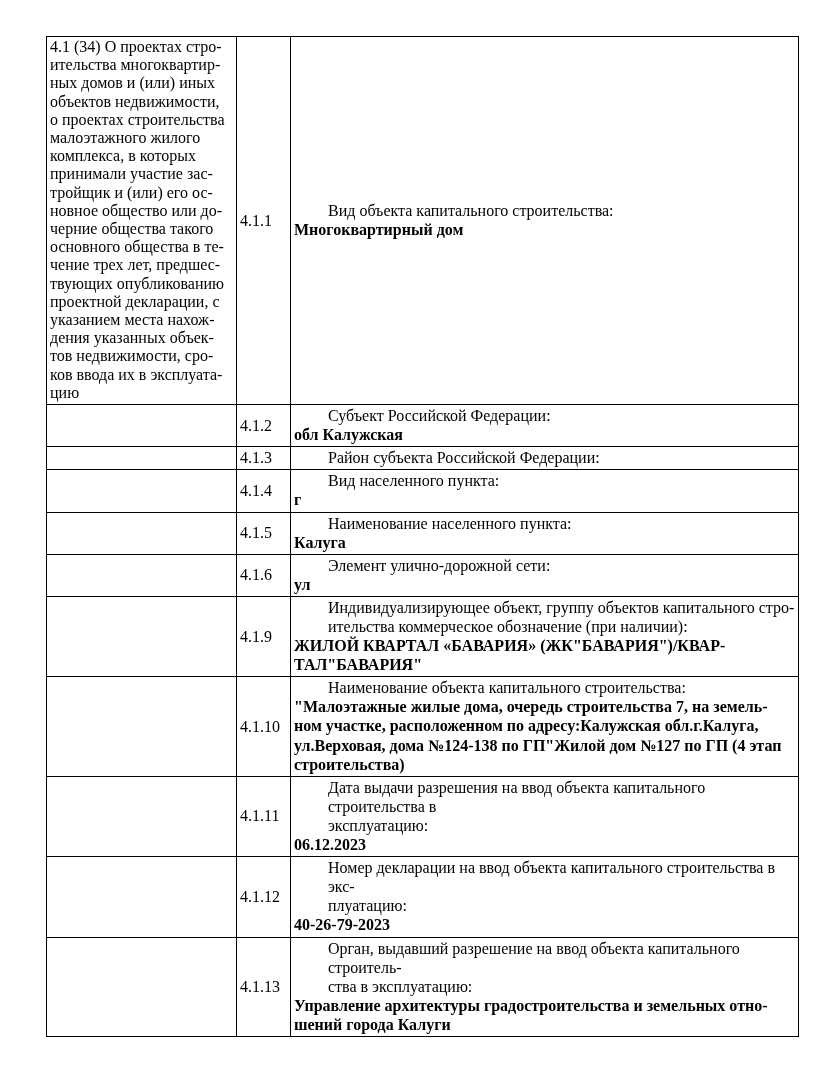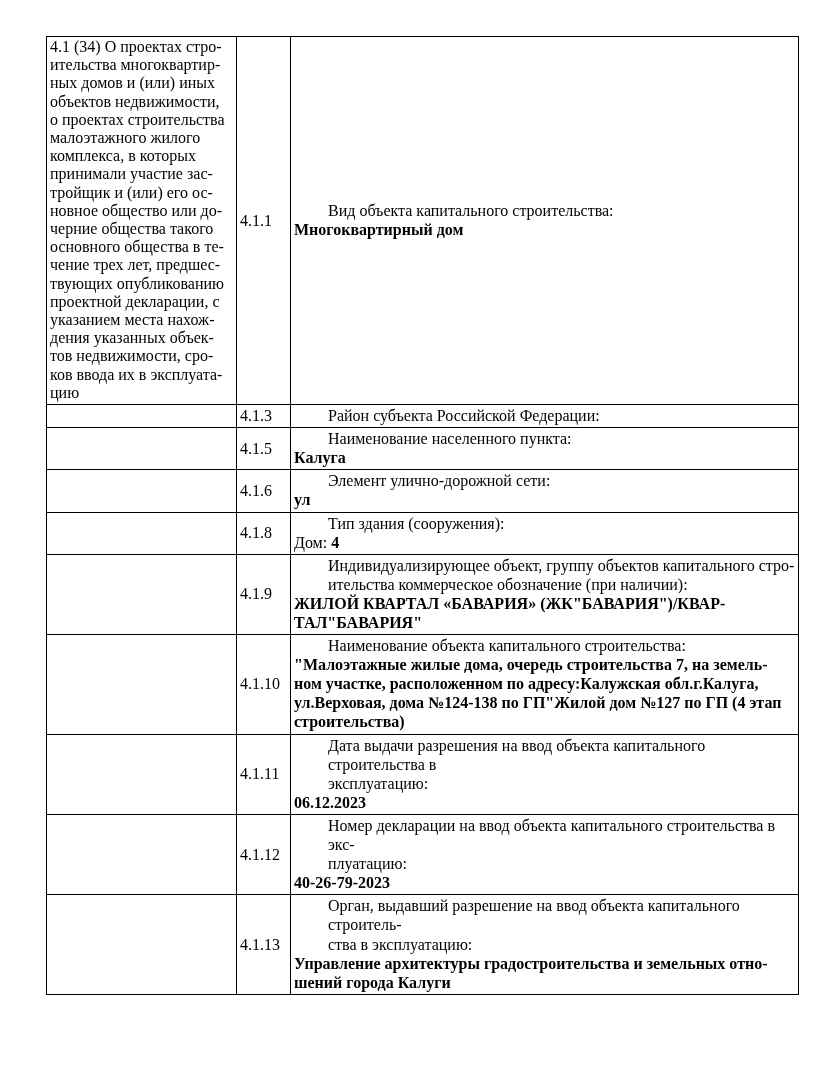--- a/index.html
+++ b/index.html
@@ -85,44 +85,51 @@
 ков ввода их в эксплуата-
 цию</div>
         </td>
         <td class="c2">4.1.1</td>
         <td class="c3">
           <span class="field-label">Вид объекта капитального строительства:</span><span class="value-prefix"></span><span class="field-value">Многоквартирный дом</span>
         </td>
       </tr>
       <tr>
         <td class="c1"></td>
+        <td class="c2">4.1.2</td>
+        <td class="c3">
+          <span class="field-label">Субъект Российской Федерации:</span><span class="value-prefix"></span><span class="field-value">обл Калужская</span>
+        </td>
+      </tr>
+      <tr>
+        <td class="c1"></td>
         <td class="c2">4.1.3</td>
         <td class="c3">
           <span class="field-label">Район субъекта Российской Федерации:</span><span class="value-prefix"></span><span class="field-value"></span>
+        </td>
+      </tr>
+      <tr>
+        <td class="c1"></td>
+        <td class="c2">4.1.4</td>
+        <td class="c3">
+          <span class="field-label">Вид населенного пункта:</span><span class="value-prefix"></span><span class="field-value">г</span>
         </td>
       </tr>
       <tr>
         <td class="c1"></td>
         <td class="c2">4.1.5</td>
         <td class="c3">
           <span class="field-label">Наименование населенного пункта:</span><span class="value-prefix"></span><span class="field-value">Калуга</span>
         </td>
       </tr>
       <tr>
         <td class="c1"></td>
         <td class="c2">4.1.6</td>
         <td class="c3">
           <span class="field-label">Элемент улично-дорожной сети:</span><span class="value-prefix"></span><span class="field-value">ул</span>
-        </td>
-      </tr>
-      <tr>
-        <td class="c1"></td>
-        <td class="c2">4.1.8</td>
-        <td class="c3">
-          <span class="field-label">Тип здания (сооружения):</span><span class="value-prefix">Дом: </span><span class="field-value">4</span>
         </td>
       </tr>
       <tr>
         <td class="c1"></td>
         <td class="c2">4.1.9</td>
         <td class="c3">
           <span class="field-label">Индивидуализирующее объект, группу объектов капитального стро-
 ительства коммерческое обозначение (при наличии):</span><span class="value-prefix"></span><span class="field-value">ЖИЛОЙ КВАРТАЛ «БАВАРИЯ» (ЖК"БАВАРИЯ")/КВАР-
 ТАЛ"БАВАРИЯ"</span>
         </td>

